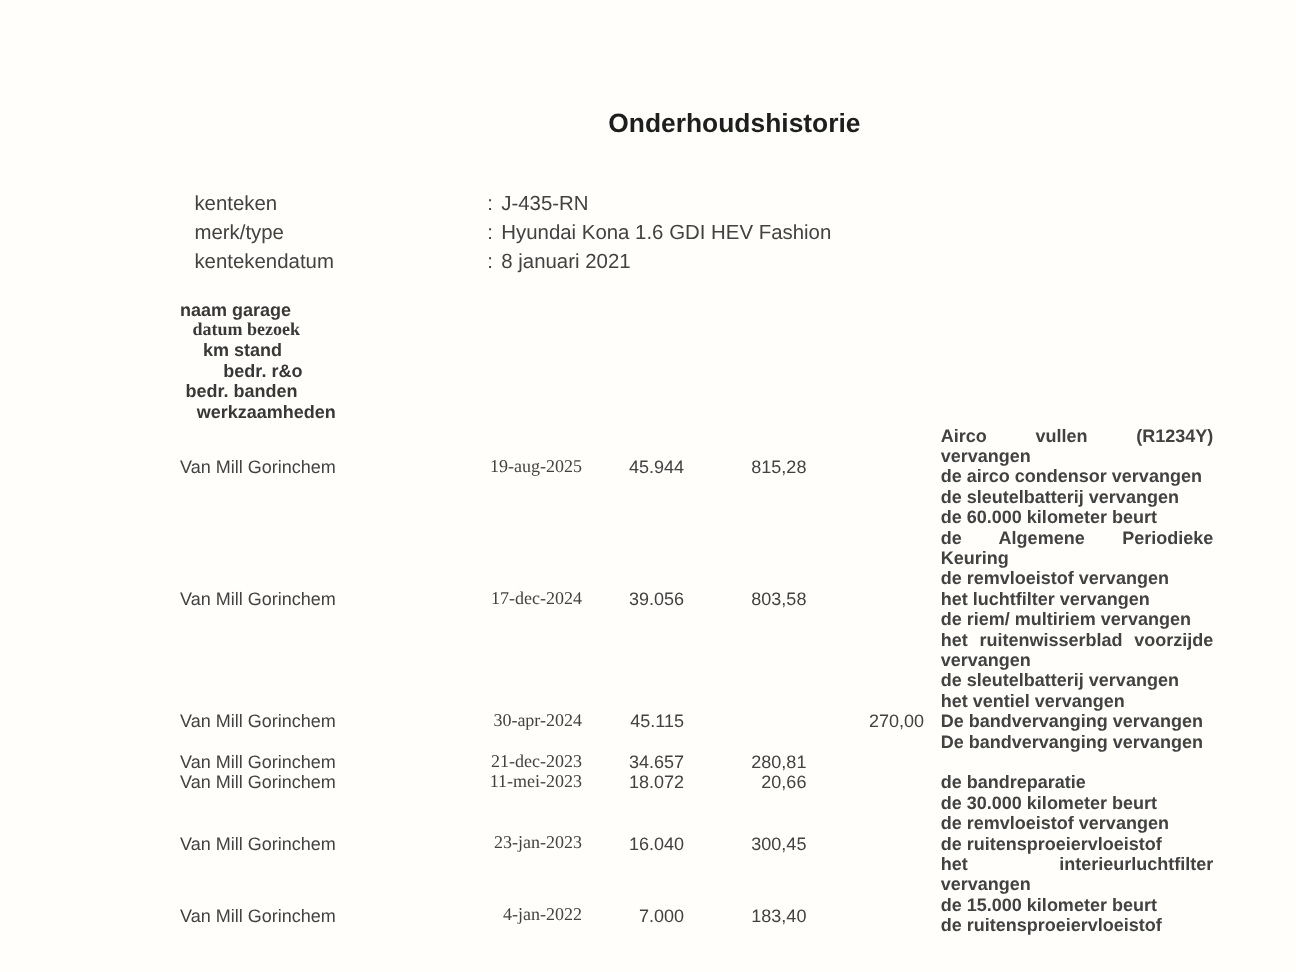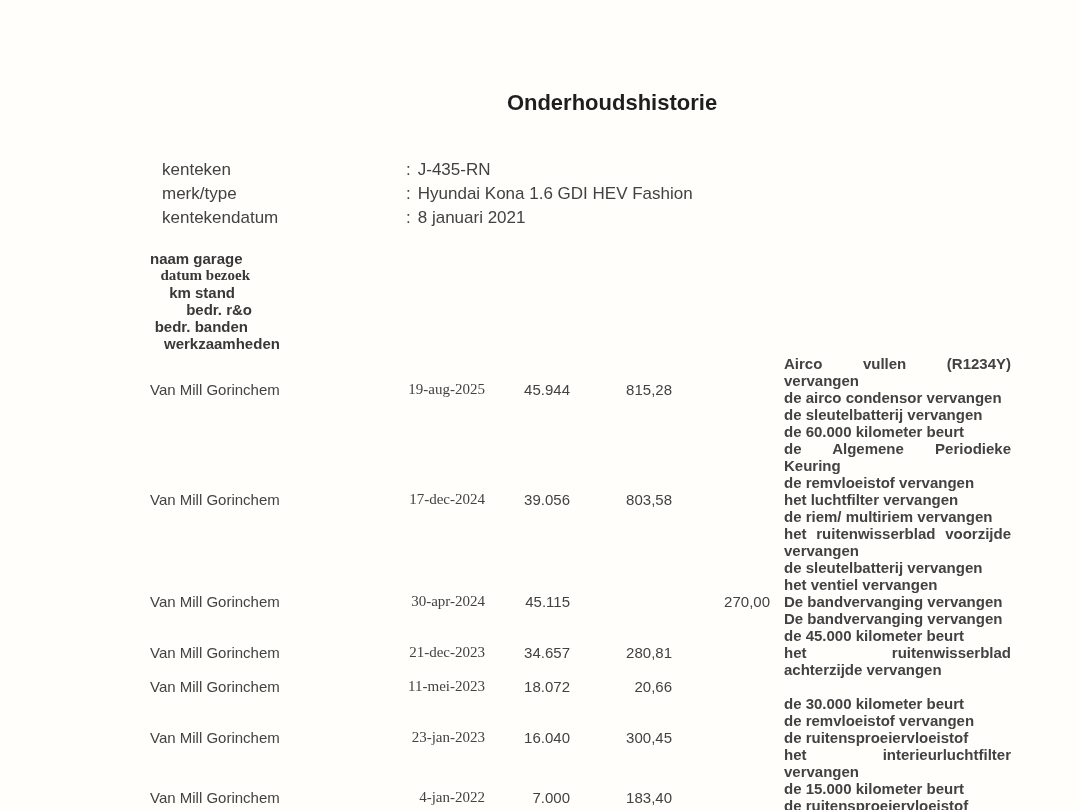--- a/index.html
+++ b/index.html
@@ -114,32 +114,31 @@
             <div class="work-item">De bandvervanging vervangen</div>
           </div>
   </div>
 
   <div class="trow">
     <div class="c c1">Van Mill Gorinchem</div>
     <div class="c c2">21-dec-2023</div>
     <div class="c c3">34.657</div>
     <div class="c c4">280,81</div>
     <div class="c c5"></div>
-    <div class="c c6">
-            <div class="work-item">de 45.000 kilometer beurt</div>
-            <div class="work-item">het ruitenwisserblad achterzijde vervangen</div>
-          </div>
   </div>
 
   <div class="trow">
     <div class="c c1">Van Mill Gorinchem</div>
     <div class="c c2">11-mei-2023</div>
     <div class="c c3">18.072</div>
     <div class="c c4">20,66</div>
     <div class="c c5"></div>
+    <div class="c c6">
+            <div class="work-item">de bandreparatie</div>
+          </div>
   </div>
 
   <div class="trow">
     <div class="c c1">Van Mill Gorinchem</div>
     <div class="c c2">23-jan-2023</div>
     <div class="c c3">16.040</div>
     <div class="c c4">300,45</div>
     <div class="c c5"></div>
     <div class="c c6">
             <div class="work-item">de 30.000 kilometer beurt</div>

